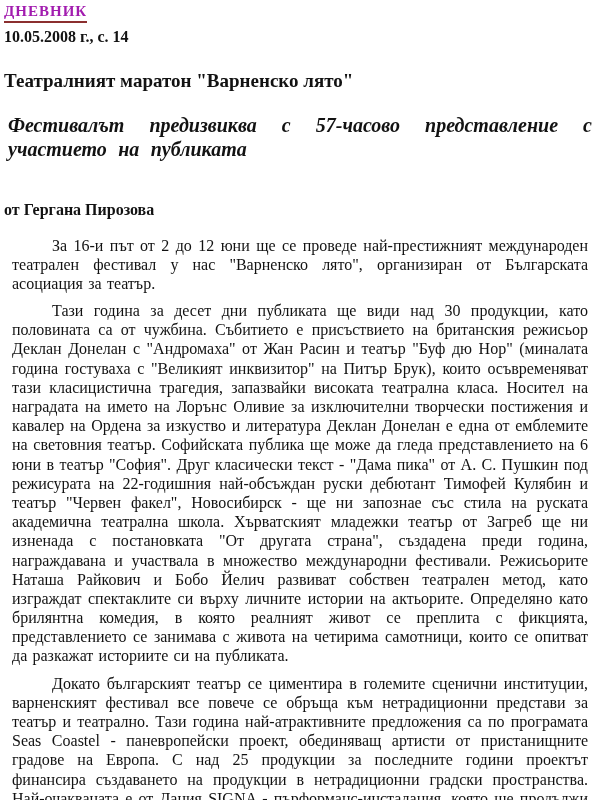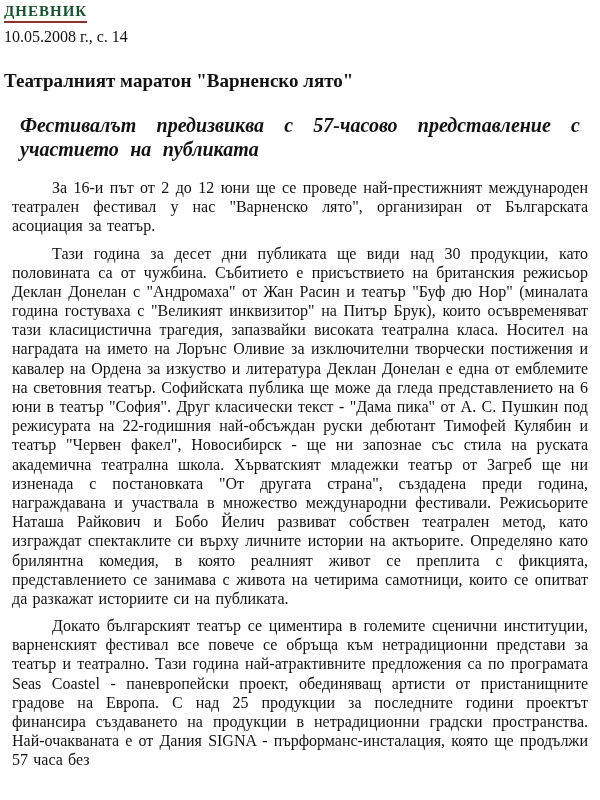--- a/index.html
+++ b/index.html
@@ -26,36 +26,36 @@
     font-size: 15px;
     font-weight: bold;
     letter-spacing: 1px;
     color: #454545;
     border-bottom: 2px solid #8b2f2f;
     padding-bottom: 1px;
     line-height: 1.1;
   }
   .dateline {
     font-size: 16px;
-    font-weight: normal;
+    font-weight: bold;
     margin-top: 5px;
     line-height: 1.1;
   }
   .article-title {
     font-size: 19px;
     font-weight: bold;
     margin: 0;
     margin-top: 25px;
     line-height: 1.15;
   }
   .article-subtitle {
     font-size: 20px;
     font-weight: bold;
     font-style: italic;
-    margin: 16px;
+    margin: 4px;
     margin-top: 21px;
     line-height: 1.2;
     text-align: justify;
     word-spacing: 0.32em;
   }
   .byline {
     font-size: 16px;
     font-weight: bold;
     margin-top: 40px;
     line-height: 1.1;
@@ -71,29 +71,30 @@
     text-indent: 40px;
     word-spacing: 0.08em;
   }
 </style>
 </head>
 <body style="color: rgb(18, 18, 18); background: rgb(255, 255, 255);">
 
 <div class="page">
 
   <div>
-    <span class="masthead" style="color: #14532d; border-bottom-color: rgb(139, 47, 47);">ДНЕВНИК</span>
+    <span class="masthead" style="color: #a21caf; border-bottom-color: rgb(139, 47, 47);">ДНЕВНИК</span>
   </div>
 
   <div class="dateline">10.05.2008 г., с. 14</div>
 
   <h1 class="article-title">Театралният маратон "Варненско лято"</h1>
 
   <h2 class="article-subtitle">Фестивалът предизвиква с 57-часово представление с участието на публиката</h2>
 
+  <div class="byline">от Гергана Пирозова</div>
 
   <div class="article-body">
     <p>За 16-и път от 2 до 12 юни ще се проведе най-престижният международен театрален фестивал у нас "Варненско лято", организиран от Българската асоциация за театър.</p>
     <p>Тази година за десет дни публиката ще види над 30 продукции, като половината са от чужбина. Събитието е присъствието на британския режисьор Деклан Донелан с "Андромаха" от Жан Расин и театър "Буф дю Нор" (миналата година гостуваха с "Великият инквизитор" на Питър Брук), които осъвременяват тази класицистична трагедия, запазвайки високата театрална класа. Носител на наградата на името на Лорънс Оливие за изключителни творчески постижения и кавалер на Ордена за изкуство и литература Деклан Донелан е една от емблемите на световния театър. Софийската публика ще може да гледа представлението на 6 юни в театър "София". Друг класически текст - "Дама пика" от А. С. Пушкин под режисурата на 22-годишния най-обсъждан руски дебютант Тимофей Кулябин и театър "Червен факел", Новосибирск - ще ни запознае със стила на руската академична театрална школа. Хърватският младежки театър от Загреб ще ни изненада с постановката "От другата страна", създадена преди година, награждавана и участвала в множество международни фестивали. Режисьорите Наташа Райкович и Бобо Йелич развиват собствен театрален метод, като изграждат спектаклите си върху личните истории на актьорите. Определяно като брилянтна комедия, в която реалният живот се преплита с фикцията, представлението се занимава с живота на четирима самотници, които се опитват да разкажат историите си на публиката.</p>
     <p>Докато българският театър се циментира в големите сценични институции, варненският фестивал все повече се обръща към нетрадиционни представи за театър и театрално. Тази година най-атрактивните предложения са по програмата Seas Coastel - паневропейски проект, обединяващ артисти от пристанищните градове на Европа. С над 25 продукции за последните години проектът финансира създаването на продукции в нетрадиционни градски пространства. Най-очакваната е от Дания SIGNA - пърформанс-инсталация, която ще продължи 57 часа без</p>
   </div>
 
 </div>
 
 </body></html>

